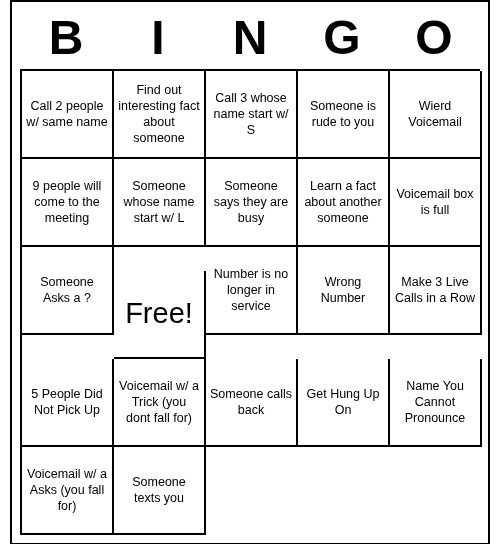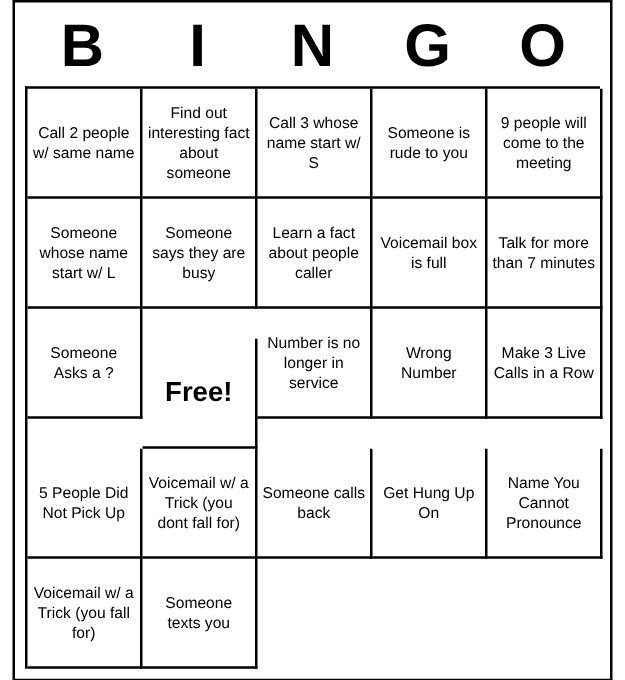--- a/index.html
+++ b/index.html
@@ -44,53 +44,53 @@
       display: flex;
       align-items: center;
       justify-content: center;
       text-align: center;
       padding: 4px;
       font-size: 12.5px;
       line-height: 1.3;
       color: #000;
     }
     .bingo-cell.free {
-      font-size: 22px;
-      font-weight: bold;
+      font-size: 29px;
+      font-weight: normal;
       margin-top: 24px;
     }
   </style>
 </head>
 <body>
 
 <div class="bingo-card">
   <div class="bingo-header">
     <span class="bingo-letter">B</span>
     <span class="bingo-letter">I</span>
     <span class="bingo-letter">N</span>
     <span class="bingo-letter">G</span>
     <span class="bingo-letter">O</span>
   </div>
   <div class="bingo-grid" id="grid">
   <div class="bingo-cell">Call 2 people w/ same name</div>
       <div class="bingo-cell">Find out interesting fact about someone</div>
       <div class="bingo-cell">Call 3 whose name start w/ S</div>
       <div class="bingo-cell">Someone is rude to you</div>
+      <div class="bingo-cell">Wierd Voicemail</div>
       <div class="bingo-cell">9 people will come to the meeting</div>
       <div class="bingo-cell">Someone whose name start w/ L</div>
       <div class="bingo-cell">Someone says they are busy</div>
-      <div class="bingo-cell">Learn a fact about people caller</div>
+      <div class="bingo-cell">Learn a fact about another someone</div>
       <div class="bingo-cell">Voicemail box is full</div>
-      <div class="bingo-cell">Talk for more than 7 minutes</div>
       <div class="bingo-cell">Someone Asks a ?</div>
       <div class="bingo-cell free">Free!</div>
       <div class="bingo-cell">Number is no longer in service</div>
       <div class="bingo-cell">Wrong Number</div>
       <div class="bingo-cell">Make 3 Live Calls in a Row</div>
       <div class="bingo-cell">5 People Did Not Pick Up</div>
       <div class="bingo-cell">Voicemail w/ a Trick (you dont fall for)</div>
       <div class="bingo-cell">Someone calls back</div>
       <div class="bingo-cell">Get Hung Up On</div>
       <div class="bingo-cell">Name You Cannot Pronounce</div>
-      <div class="bingo-cell">Voicemail w/ a Trick (you fall for)</div>
+      <div class="bingo-cell">Voicemail w/ a Asks (you fall for)</div>
       <div class="bingo-cell">Someone texts you</div>
     </div>
 </div>
 
 </body></html>

